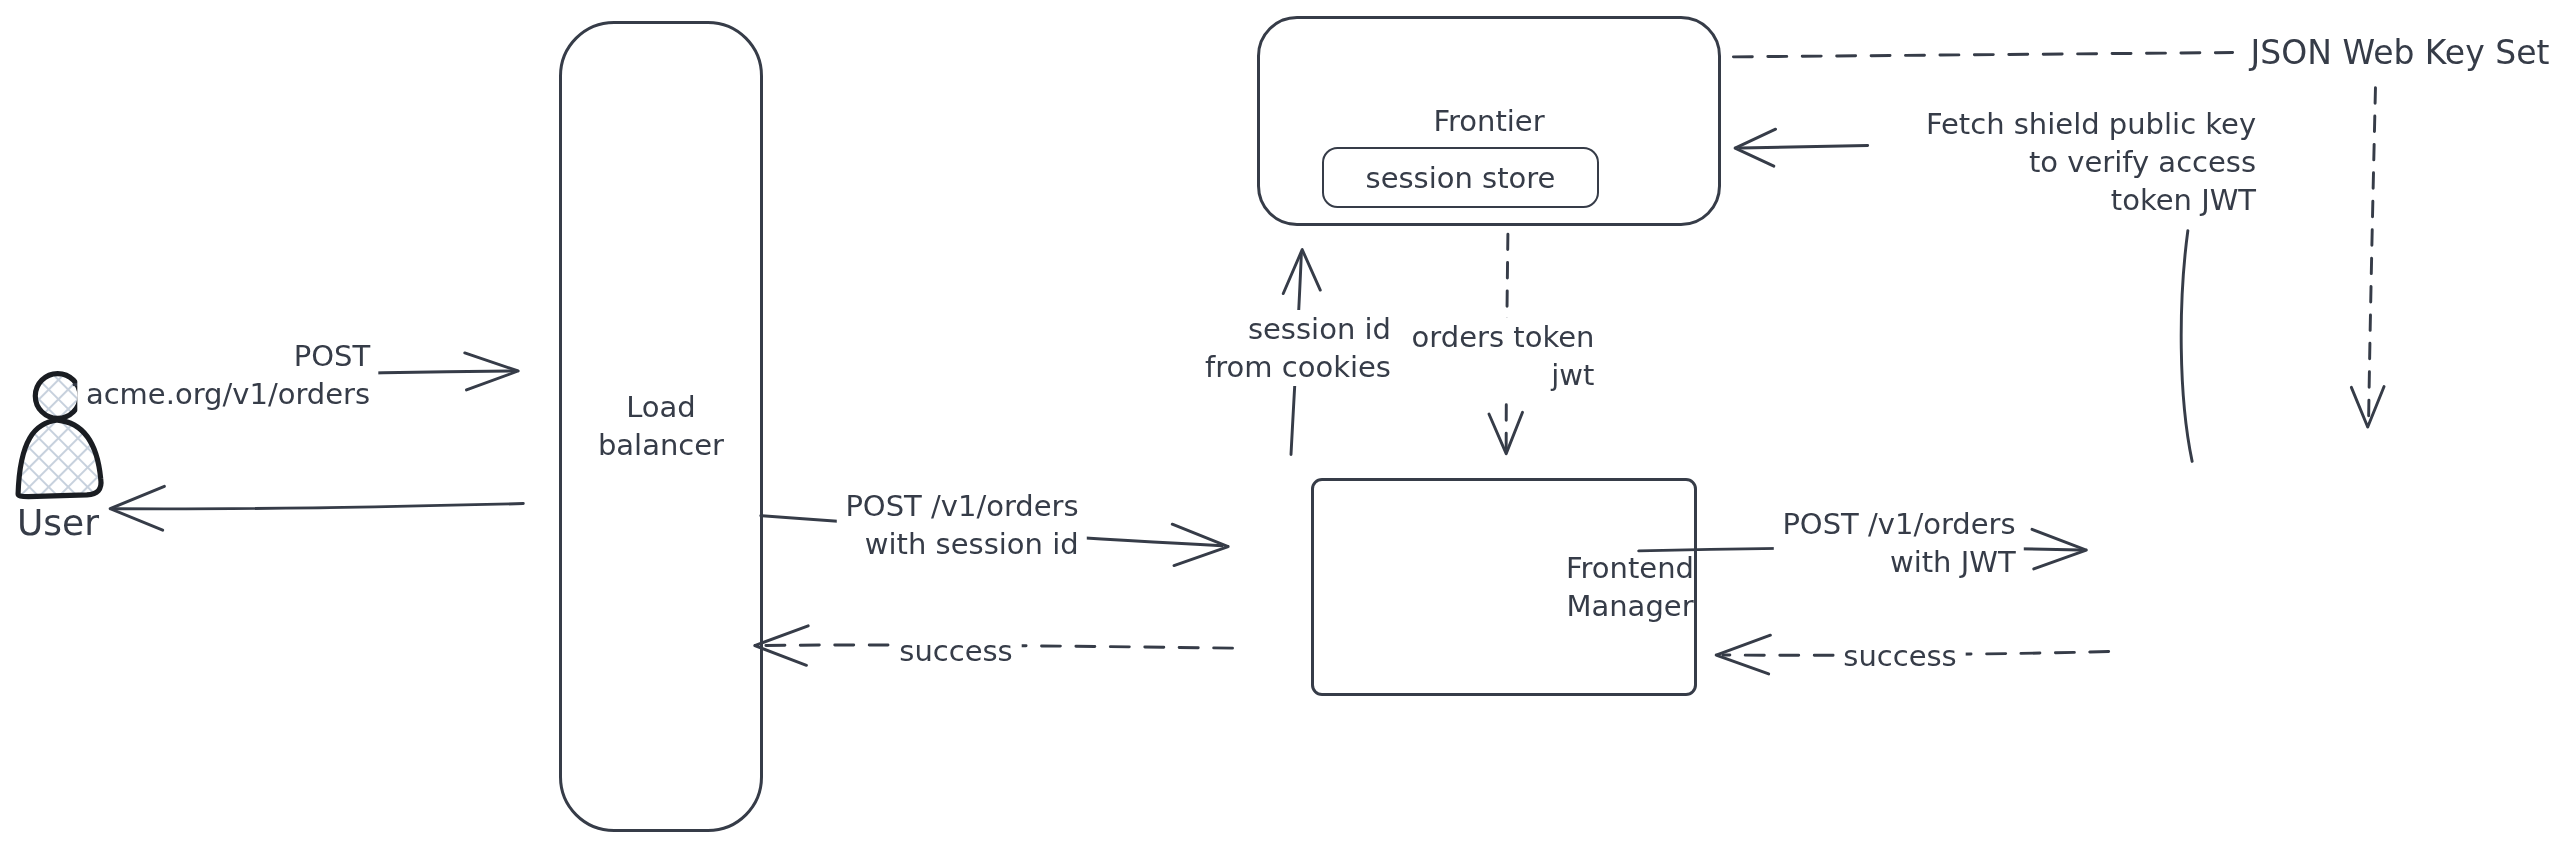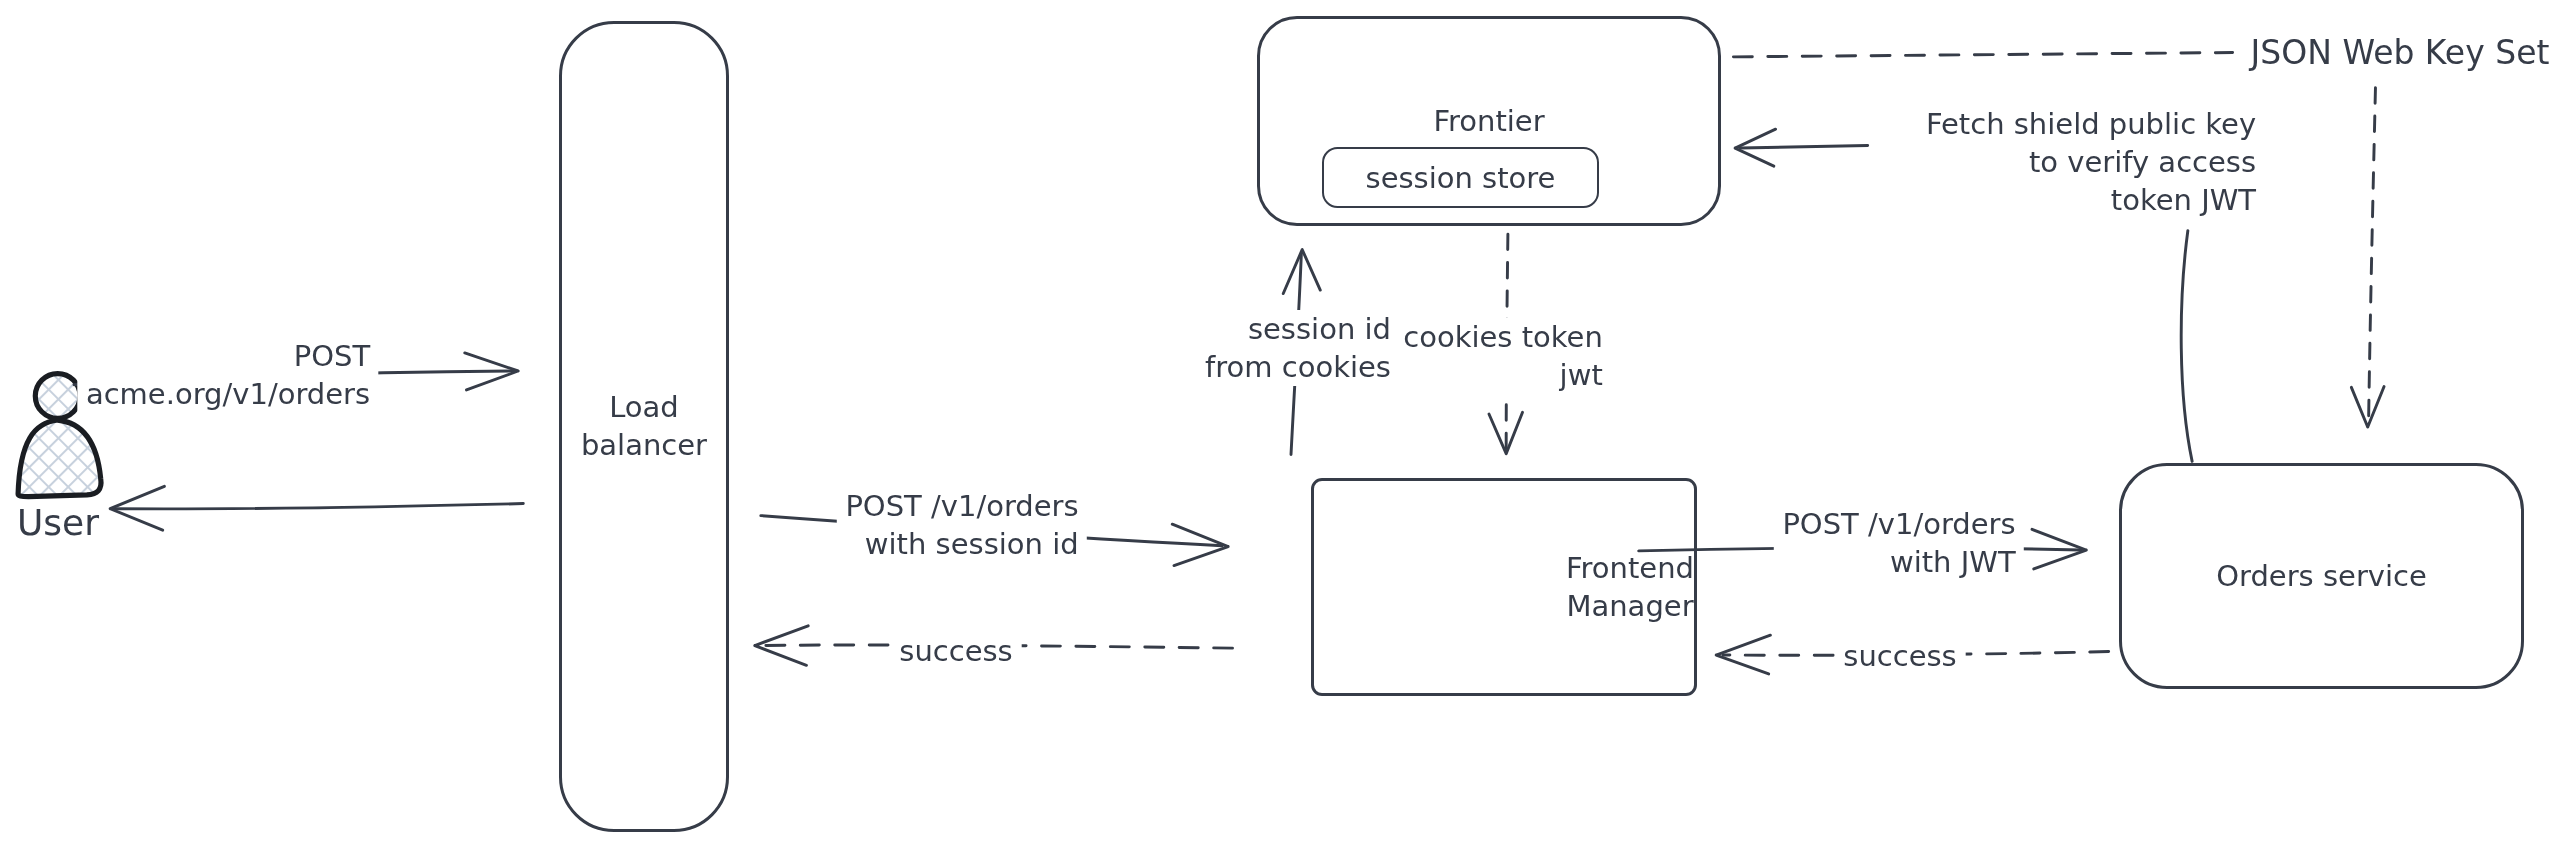--- a/index.html
+++ b/index.html
@@ -22,21 +22,21 @@
   svg .actor{stroke:var(--actor-stroke);stroke-width:6;stroke-linejoin:round;}
 
   .node{
     position:absolute;
     border:3px solid var(--stroke);
     background:transparent;
     display:flex;align-items:center;justify-content:center;
     box-sizing:border-box;
   }
   .node-label{font-size:29px;line-height:38px;text-align:center;white-space:nowrap;}
-  .lb{left:559px;top:20.7px;width:170px;height:811px;border-radius:55px;}
+  .lb{left:559px;top:20.7px;width:204px;height:811px;border-radius:55px;}
   .frontier{left:1257px;top:16.4px;width:464px;height:210px;border-radius:40px;display:block;}
   .frontier-title{position:absolute;top:85px;left:0;right:0;text-align:center;font-size:29px;line-height:34px;}
   .session-store{
     position:absolute;left:62px;top:128px;width:277px;height:61px;
     border:2.6px solid var(--stroke);border-radius:15.5px;
     display:flex;align-items:center;justify-content:center;box-sizing:border-box;
   }
   .fm{left:1311px;top:478px;width:386px;height:218px;border-radius:11px;justify-content:flex-end;}
   .orders{left:2119px;top:463px;width:405px;height:226px;border-radius:48px;}
 
@@ -135,23 +135,20 @@
     </div>
   </div>
 
   <div class="node fm">
     <div class="node-label">
       <div>Frontend</div>
       <div>Manager</div>
     </div>
   </div>
 
-  <div class="node orders">
-    <div class="node-label">Orders service</div>
-  </div>
 
   <div class="user-name">User</div>
 
   <div class="edge-label" style="left:228px;top:337px;">
     <div>POST</div>
     <div>acme.org/v1/orders</div>
   </div>
 
   <div class="edge-label" style="left:962px;top:487px;">
     <div>POST /v1/orders</div>
@@ -166,21 +163,21 @@
   </div>
 
   <div class="edge-label" style="left:1900px;top:637px;">success</div>
 
   <div class="edge-label" style="left:1298px;top:310px;">
     <div>session id</div>
     <div>from cookies</div>
   </div>
 
   <div class="edge-label" style="left:1503px;top:318px;">
-    <div>cookies token</div>
+    <div>orders token</div>
     <div>jwt</div>
   </div>
 
   <div class="edge-label" style="left:2091px;top:105px;">
     <div>Fetch shield public key</div>
     <div>to verify access</div>
     <div>token JWT</div>
   </div>
 
   <div class="edge-label jwks" style="left:2400px;top:34px;">JSON Web Key Set</div>

